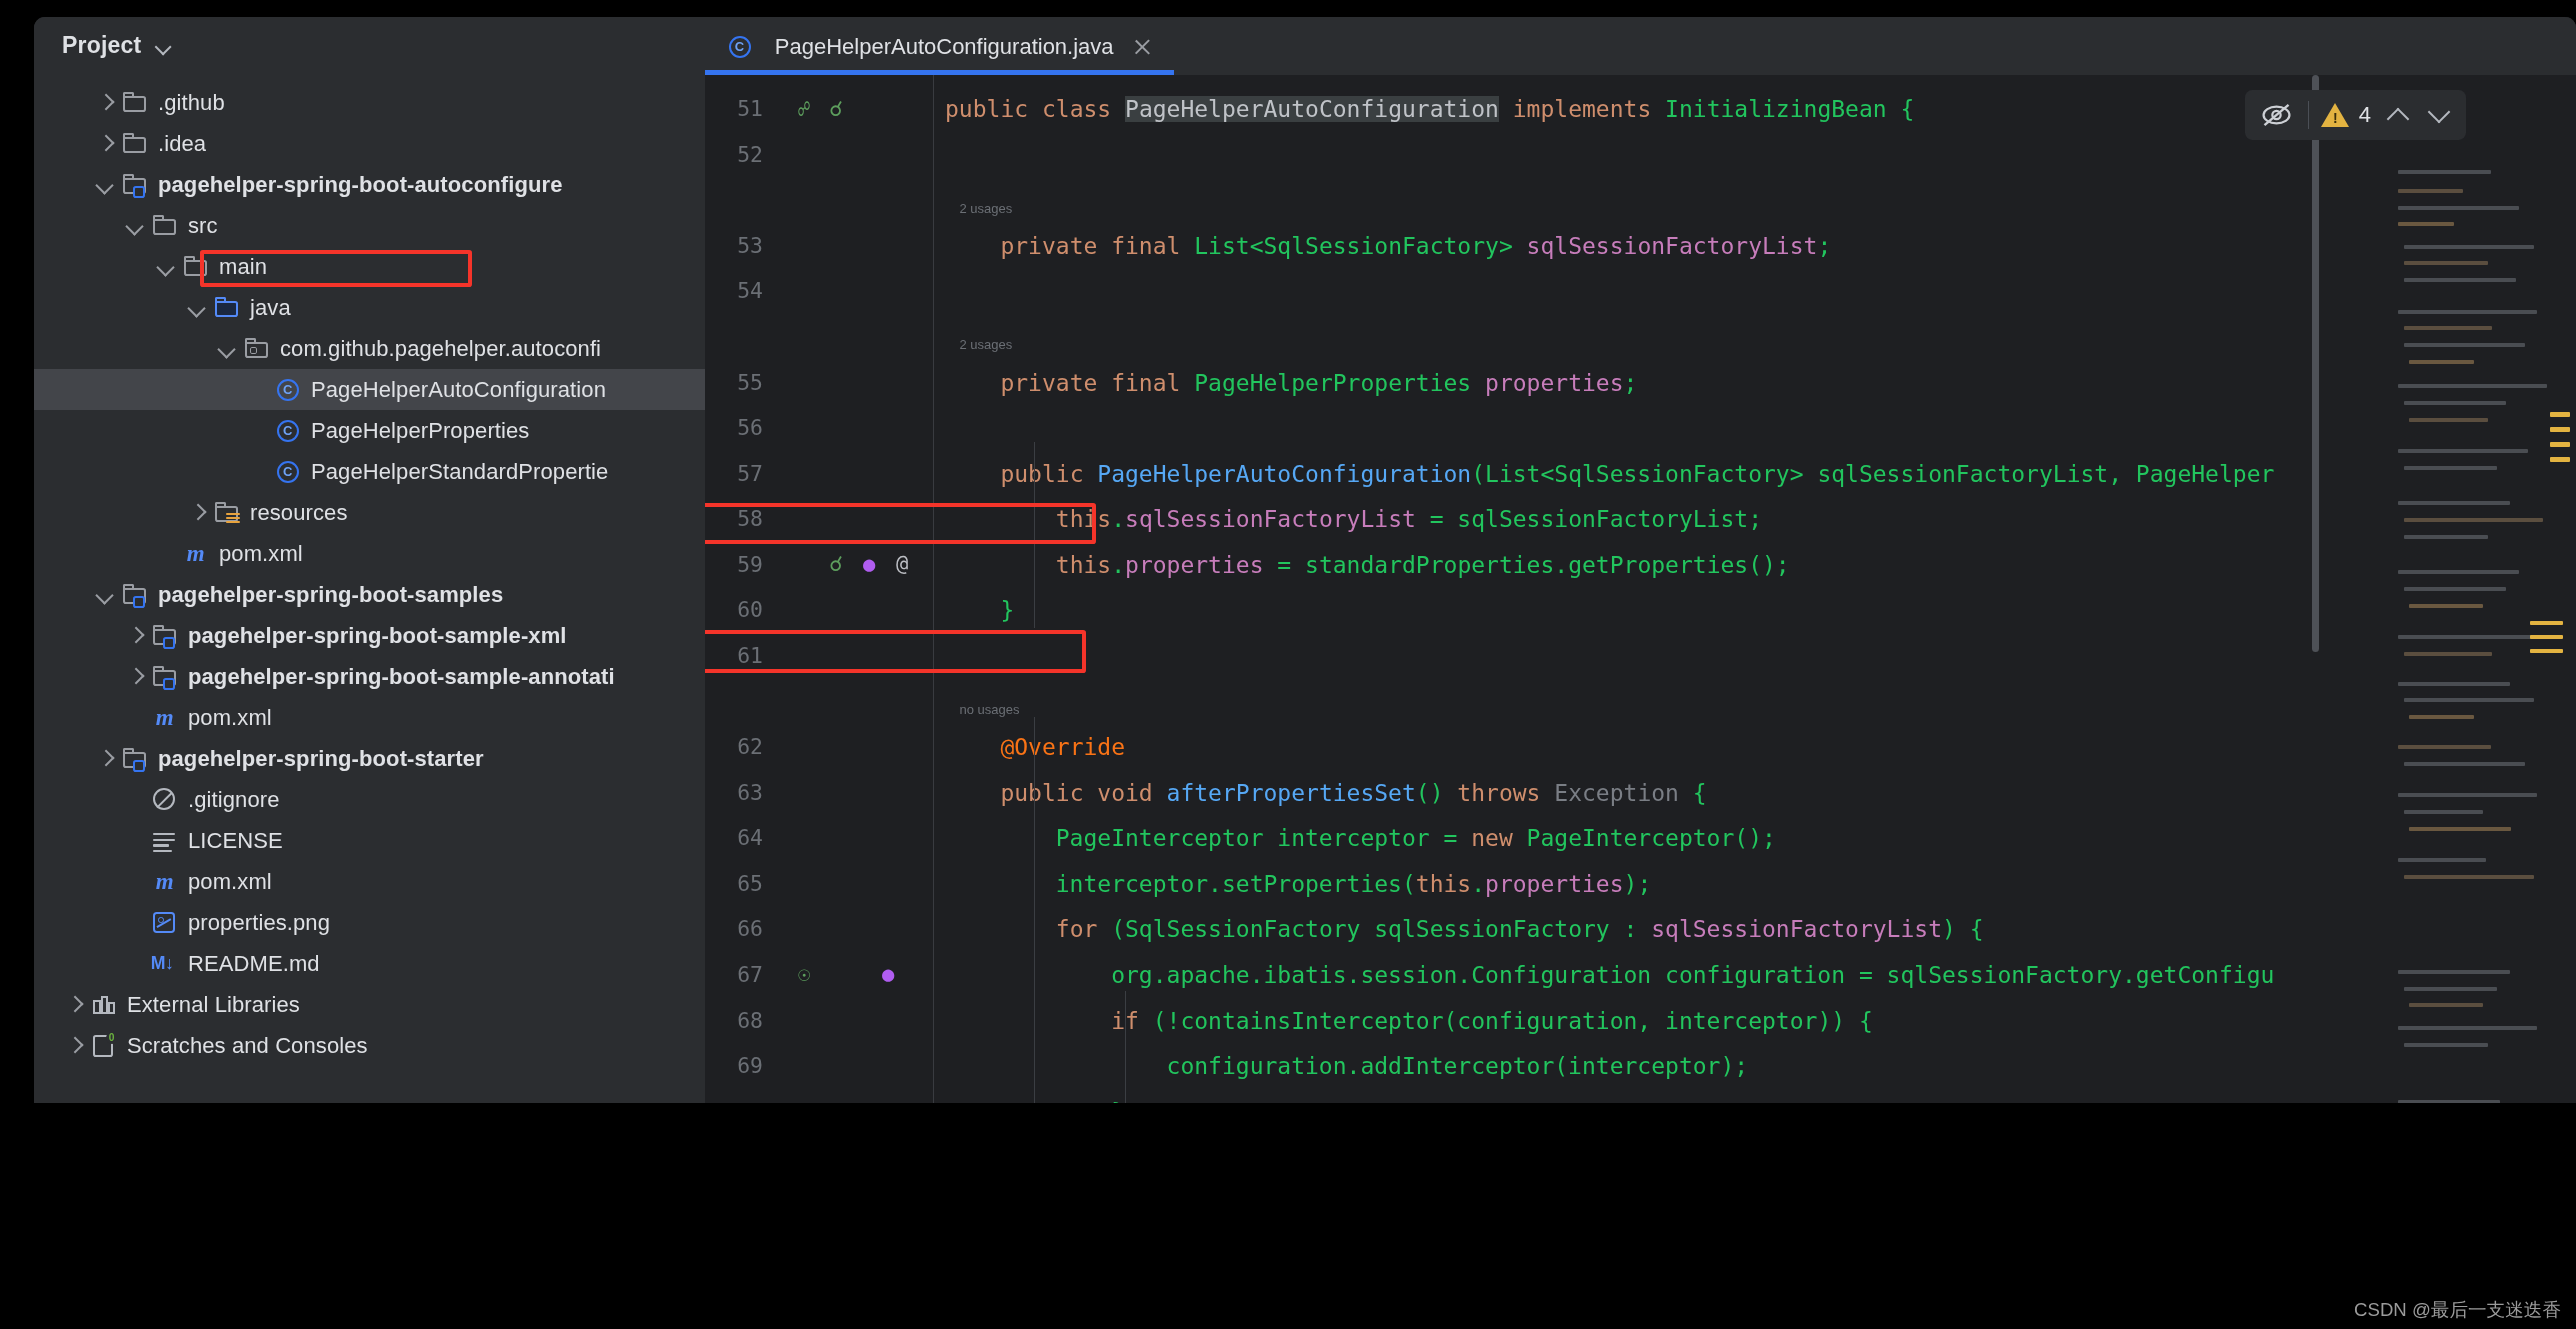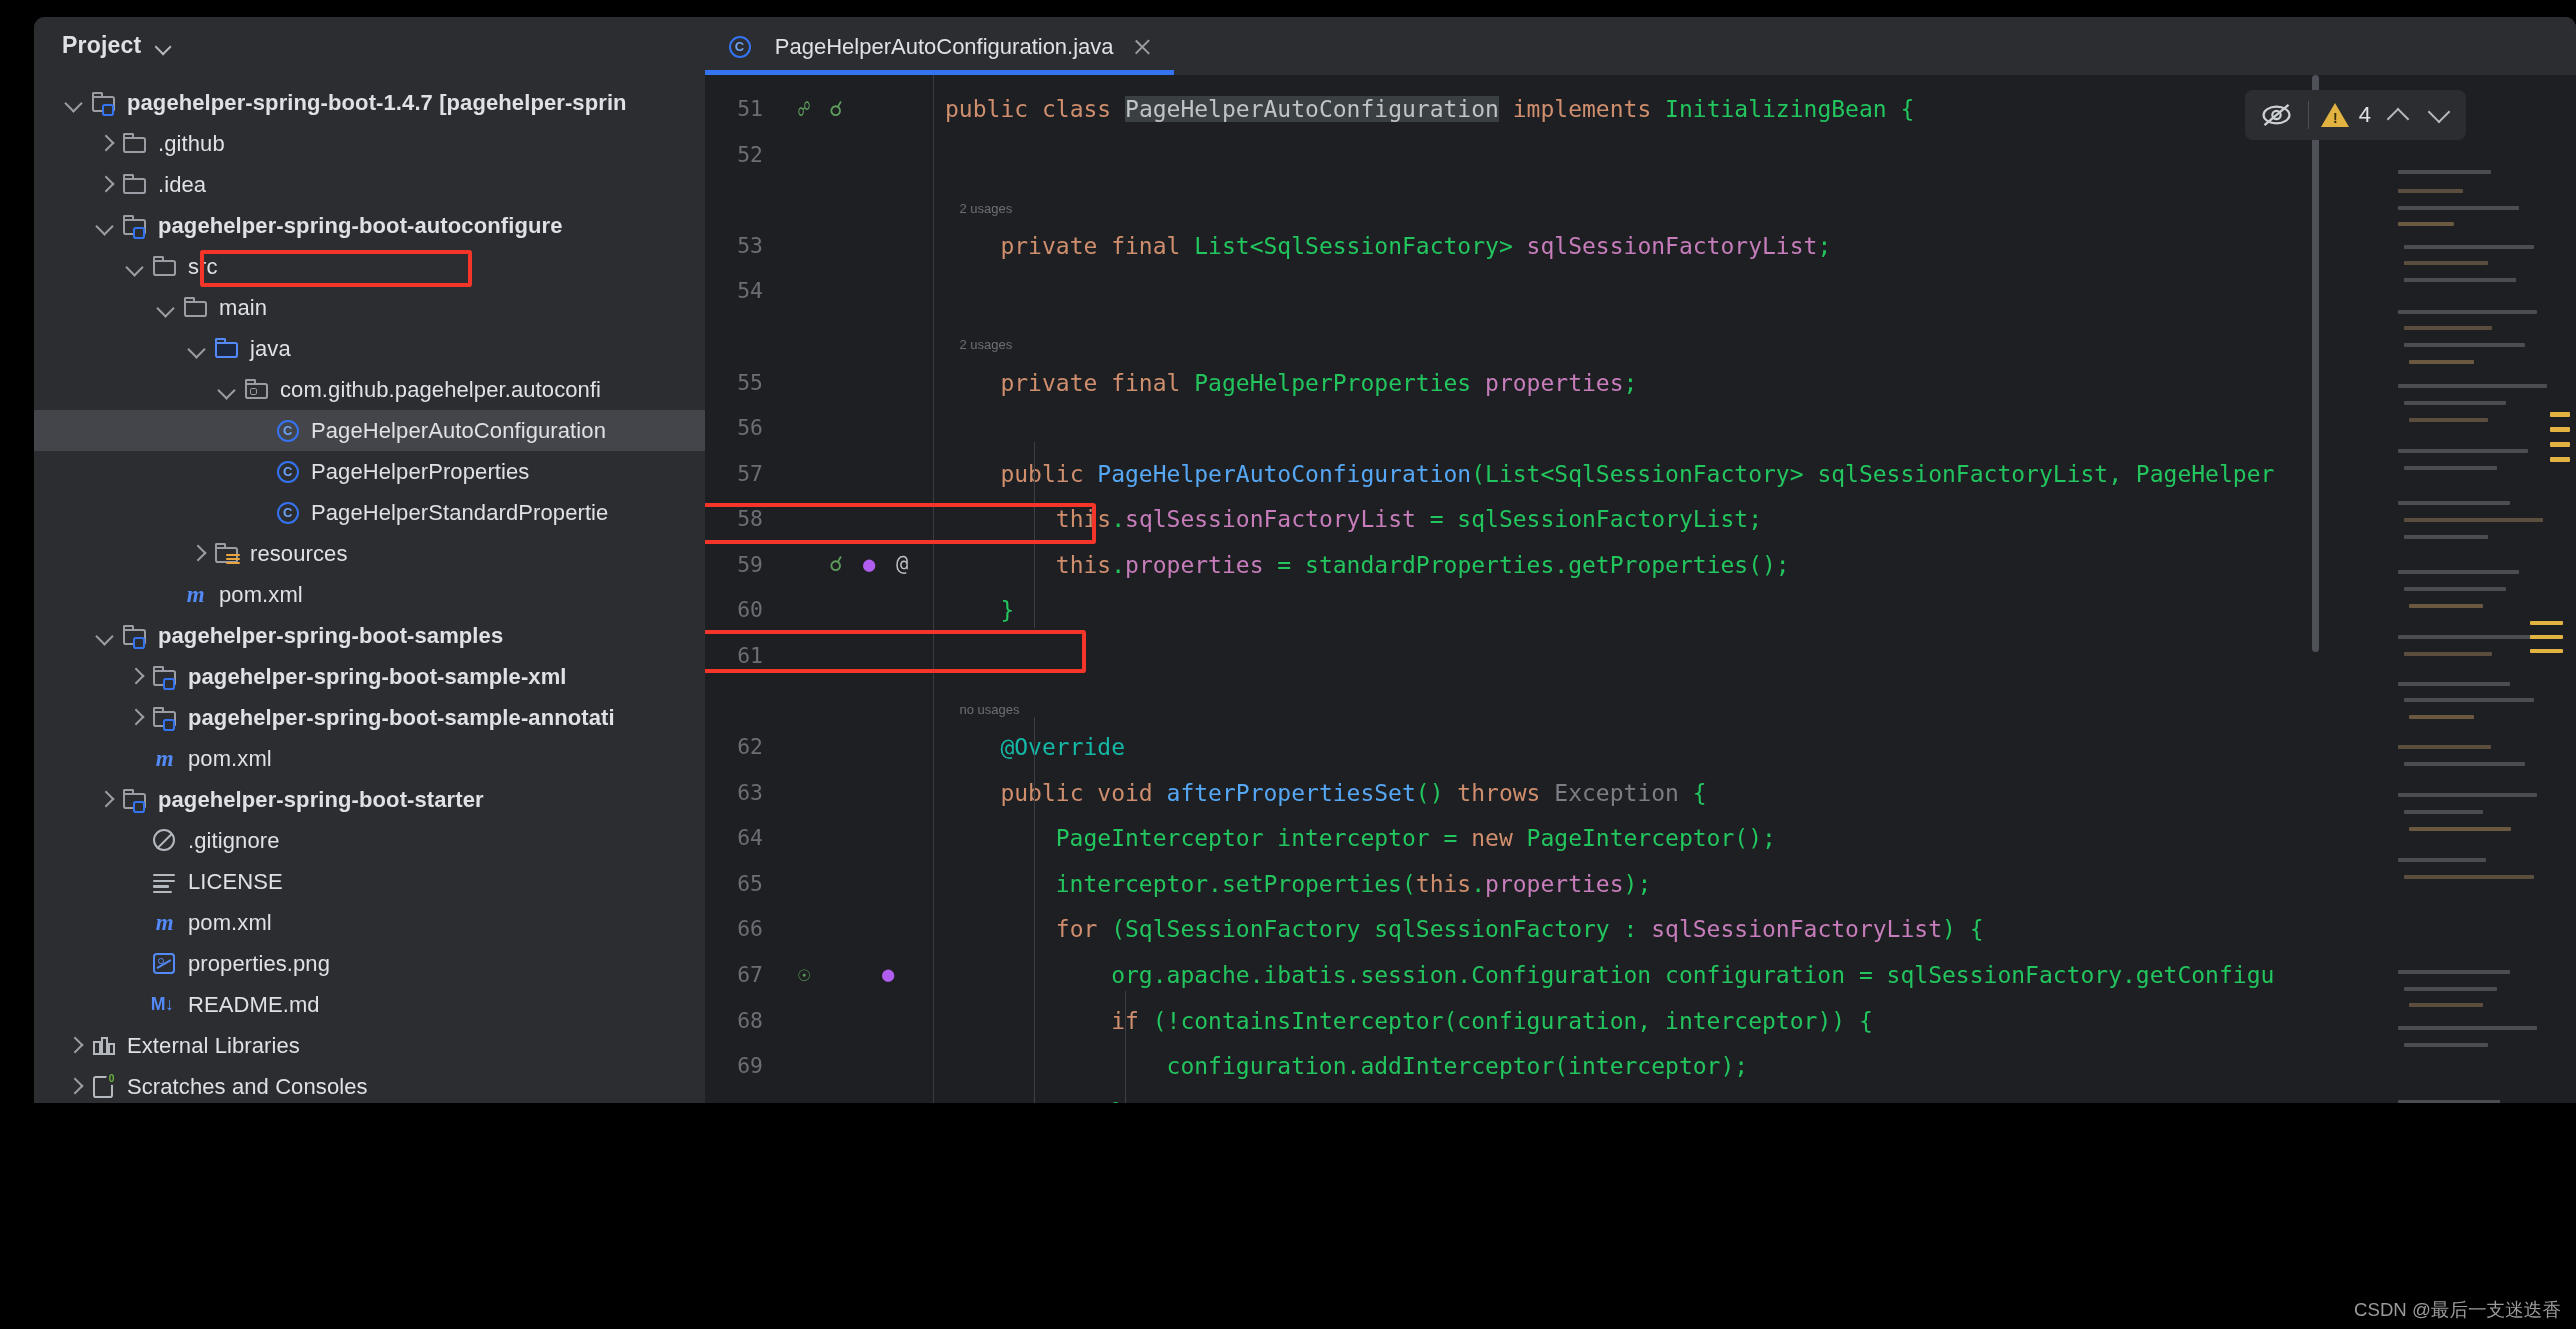--- a/index.html
+++ b/index.html
@@ -118,21 +118,21 @@
   .codelines{position:absolute;left:240px;top:0;right:0;height:100%;
              font-family:"DejaVu Sans Mono",monospace;font-size:23px;line-height:46px;white-space:pre;}
   .cl{position:absolute;left:0;white-space:pre;}
   .hint{color:#6b6f75;font-size:13px;font-family:"Liberation Sans",sans-serif;}
 
   .kw{color:#cf8e6d;}
   .cls-n{color:#c0c3c8;}
   .fld{color:#c77dbb;}
   .mth{color:#56a8f5;}
   .pln{color:#22c55e;}
-  .anno{color:#14b8a6;text-align:center;}
+  .anno{color:#f97316;text-align:center;}
   .dim{color:#7a7e85;}
   .cmt{color:#7a7e85;}
   .hl-ident{background:#3a3f41;}
 
   .indent-guide{position:absolute;width:0.9px;background:#3b3e43;}
 
   
   .inspect{position:absolute;right:110px;top:73px;height:50px;background:#2b2d30;border-radius:7.4px;
            display:flex;align-items:center;padding:0 13px;gap:13px;}
   .eyeoff{width:37px;height:32px;position:relative;}
@@ -164,28 +164,20 @@
 
 <div id="app">
   <div class="ide">
 
     <div class="sidebar">
       <div class="proj-header">
         <span class="proj-title">Project</span>
         <span class="chev-small"></span>
       </div>
       <div class="tree" id="tree">
-          <div class="row">
-            <span style="width:28px;flex:0 0 28px"></span>
-            <span class="arrow down"></span>
-            <span class="ic folder module">
-              <span class="badge"></span>
-            </span>
-            <span class="lbl bold">pagehelper-spring-boot-1.4.7 [pagehelper-sprin</span>
-          </div>
           <div class="row">
             <span style="width:59px;flex:0 0 59px"></span>
             <span class="arrow right"></span>
             <span class="ic folder"></span>
             <span class="lbl">.github</span>
           </div>
           <div class="row">
             <span style="width:59px;flex:0 0 59px"></span>
             <span class="arrow right"></span>
             <span class="ic folder"></span>

